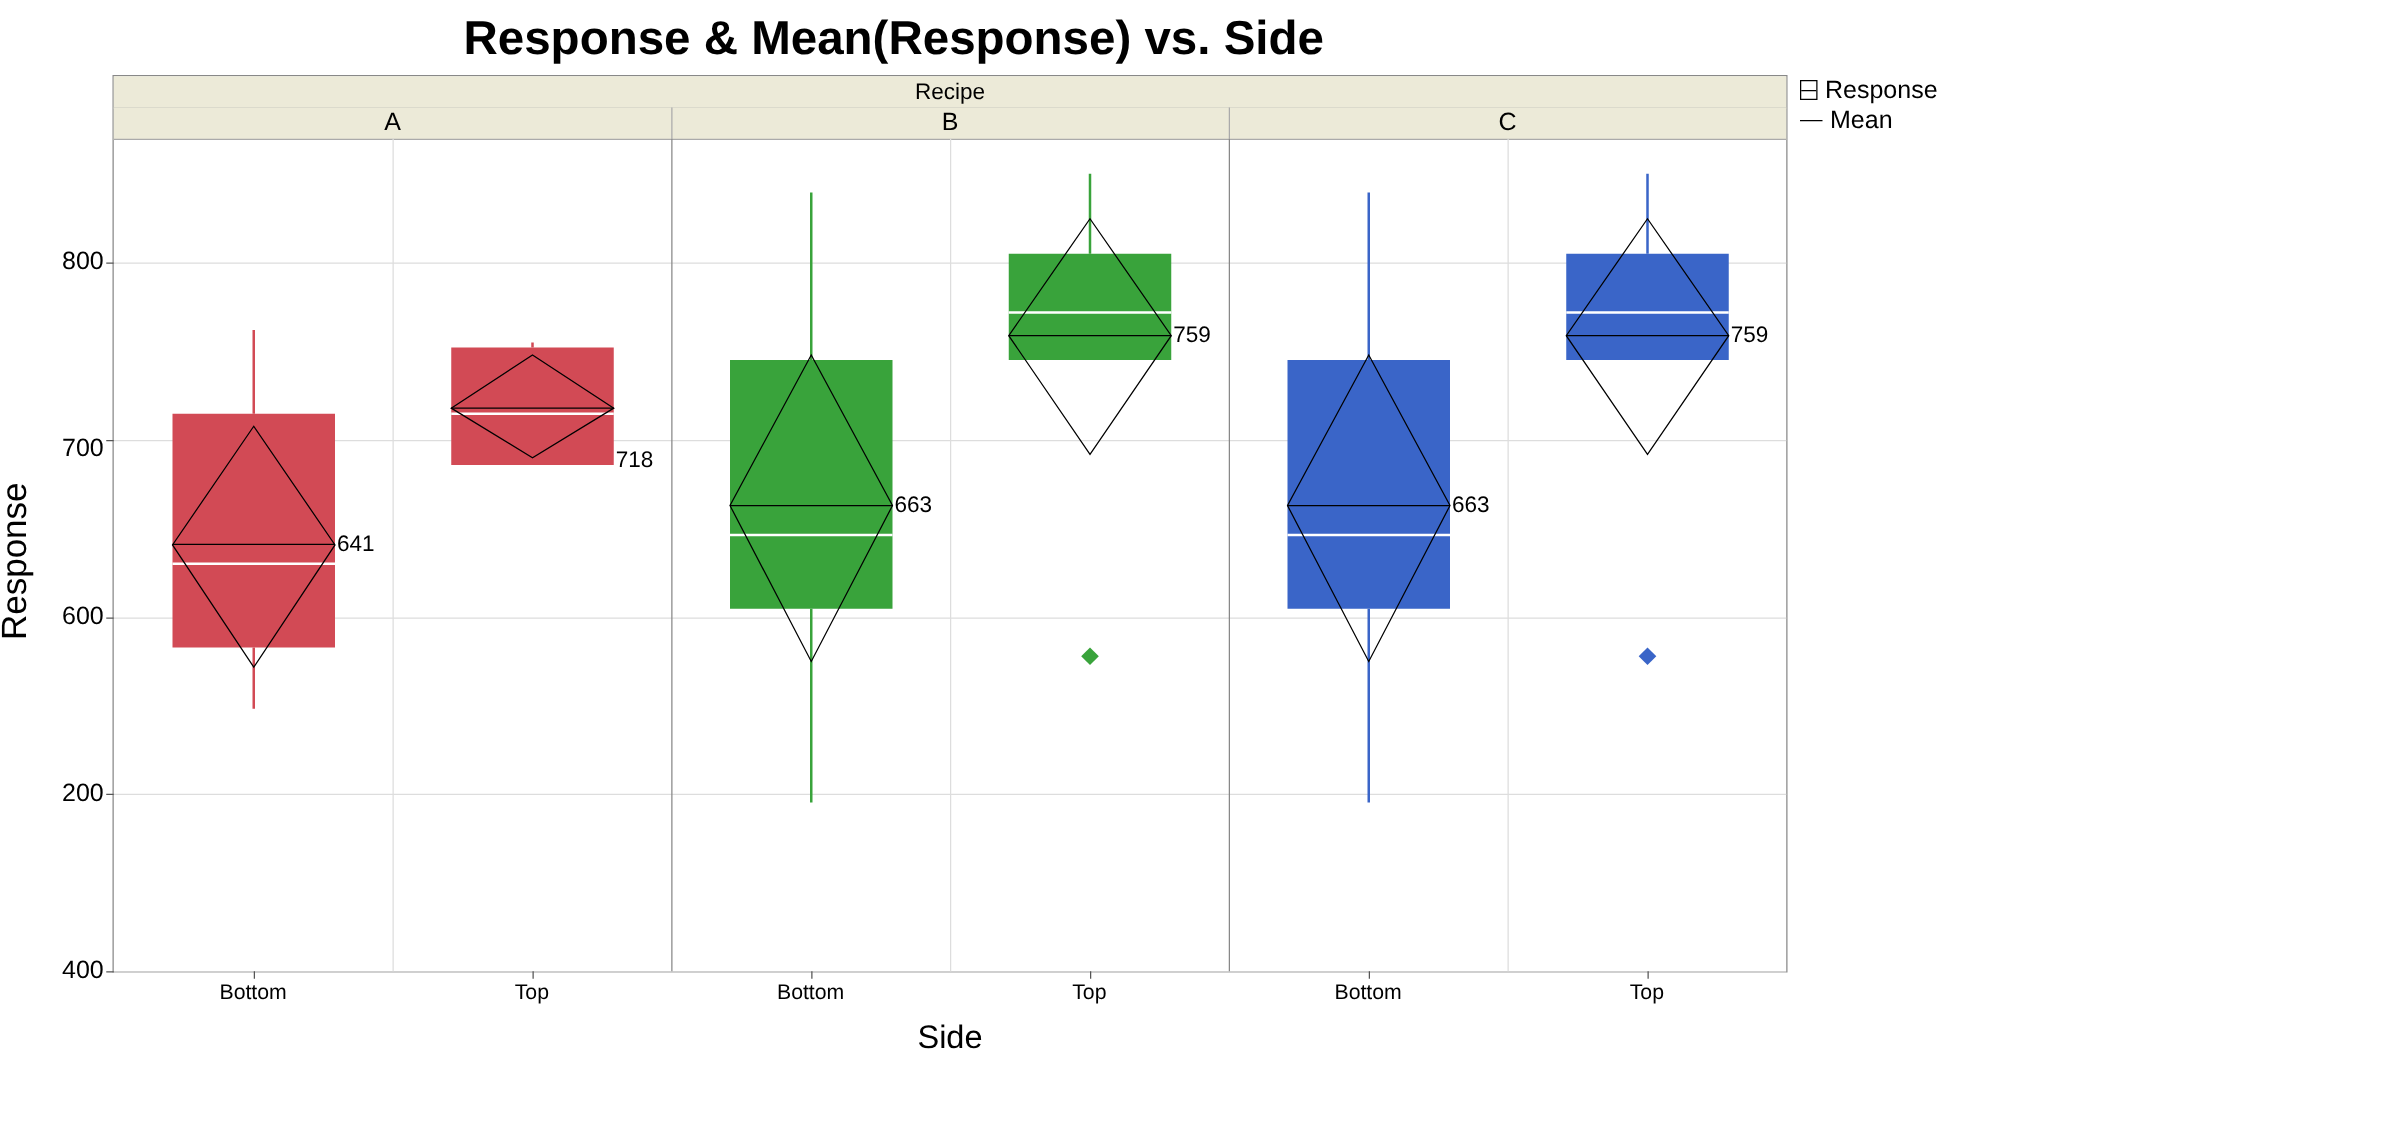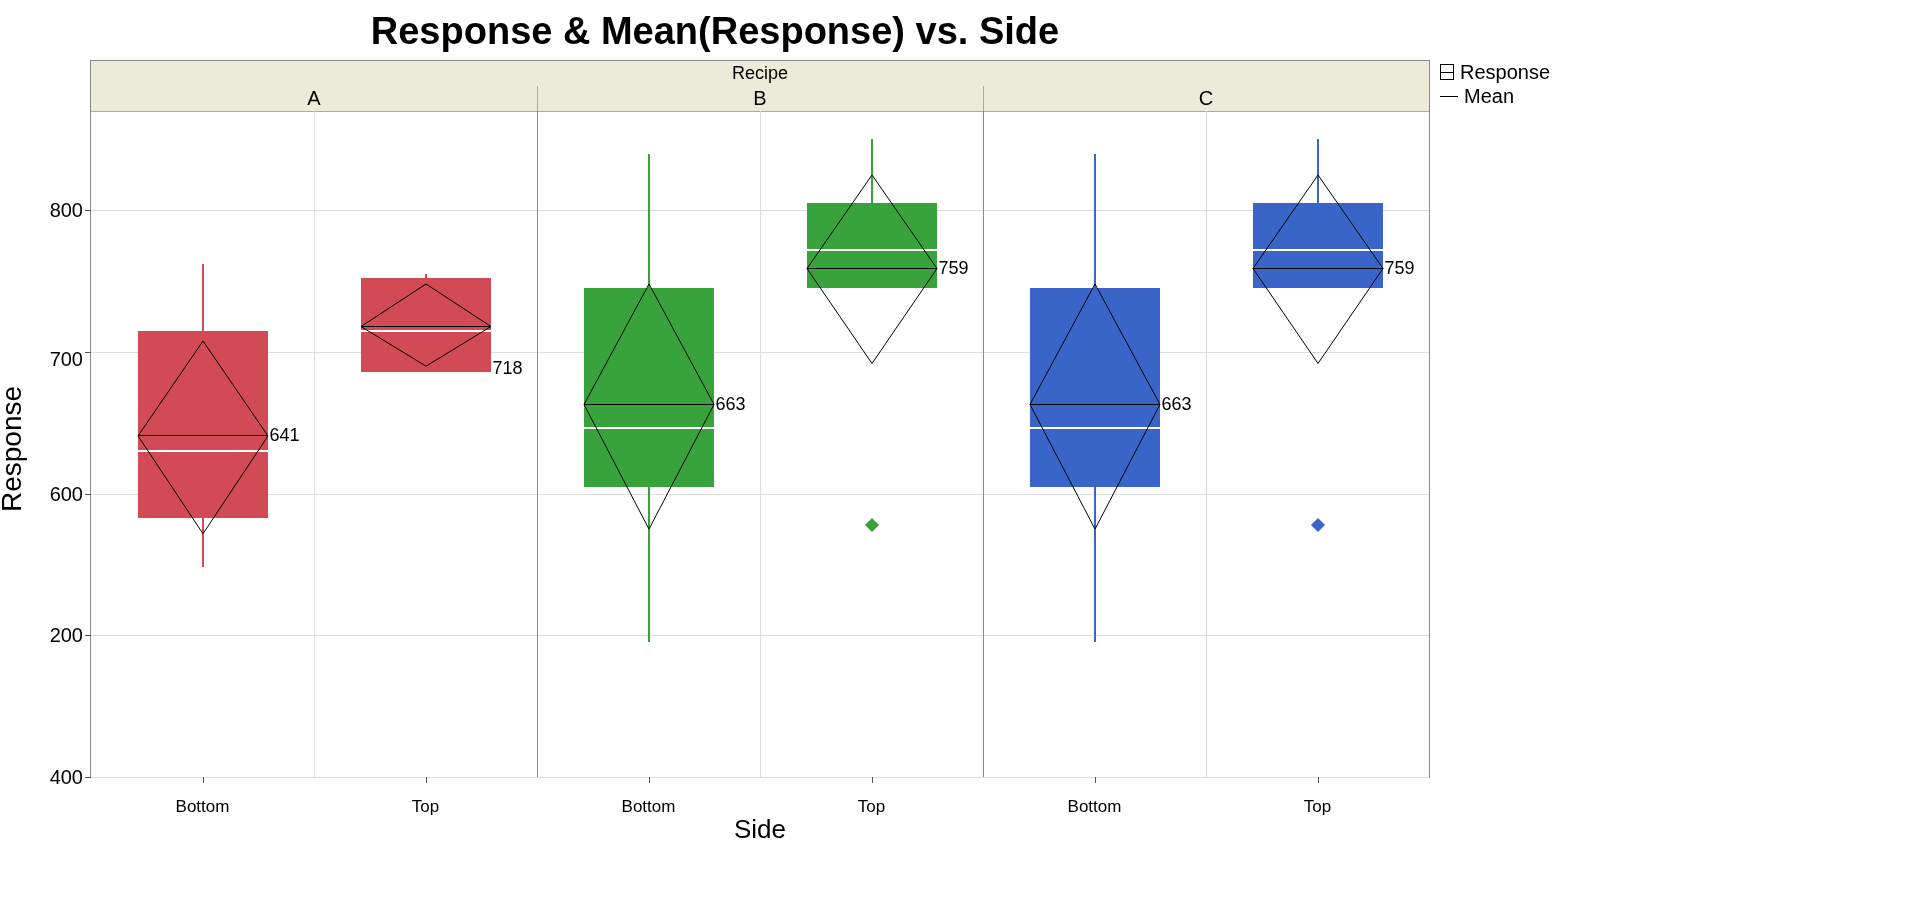--- a/index.html
+++ b/index.html
@@ -9,21 +9,21 @@
   .header-strip{position:absolute;left:0;top:0;width:100%;height:25px;background:#ecead8;border-bottom:1px solid #aaa;font-size:18px;text-align:center;line-height:25px;}
   .facet-strip{position:absolute;left:0;top:25px;width:100%;height:25px;background:#ecead8;border-bottom:1px solid #aaa;}
   .facet-label{position:absolute;top:0;height:25px;line-height:25px;text-align:center;font-size:20px;}
   .facet-sep{position:absolute;top:0;height:25px;width:0;border-left:1px solid #aaa;}
   .plot-body{position:absolute;left:0;top:50px;right:0;bottom:0;}
   .grid-h{position:absolute;left:0;right:0;height:0;border-top:1px solid #ddd;}
   .grid-v{position:absolute;top:0;bottom:0;width:0;border-left:1px solid #ddd;}
   .facet-div{position:absolute;top:0;bottom:0;width:0;border-left:1px solid #888;}
   .ytick-lab{position:absolute;right:100%;transform:translateY(-50%);padding-right:8px;font-size:20px;margin-left:36px;}
   .ytick{position:absolute;left:-6px;width:6px;height:0;border-top:1px solid #555;}
-  .xtick-lab{position:absolute;top:100%;transform:translateX(-50%);padding-top:20px;font-size:17px;}
+  .xtick-lab{position:absolute;top:100%;transform:translateX(-50%);padding-top:7px;font-size:17px;}
   .xtick{position:absolute;bottom:-6px;height:6px;width:0;border-left:1px solid #555;}
   .ylabel{position:absolute;left:12px;top:50%;transform:translate(-50%,-50%) rotate(-90deg);font-size:28px;}
   .xlabel{position:absolute;left:90px;width:1340px;top:814px;text-align:center;font-size:26px;}
   .legend{position:absolute;left:1440px;top:60px;font-size:20px;}
   .legend-row{display:flex;align-items:center;gap:6px;height:24px;}
   .leg-box{width:12px;height:14px;border:1px solid #000;position:relative;}
   .leg-box::after{content:"";position:absolute;left:0;right:0;top:50%;border-top:1px solid #000;}
   .leg-line{width:18px;height:0;border-top:1.5px solid #000;}
   .box{position:absolute;}
   .whisk{position:absolute;background:currentColor;}

